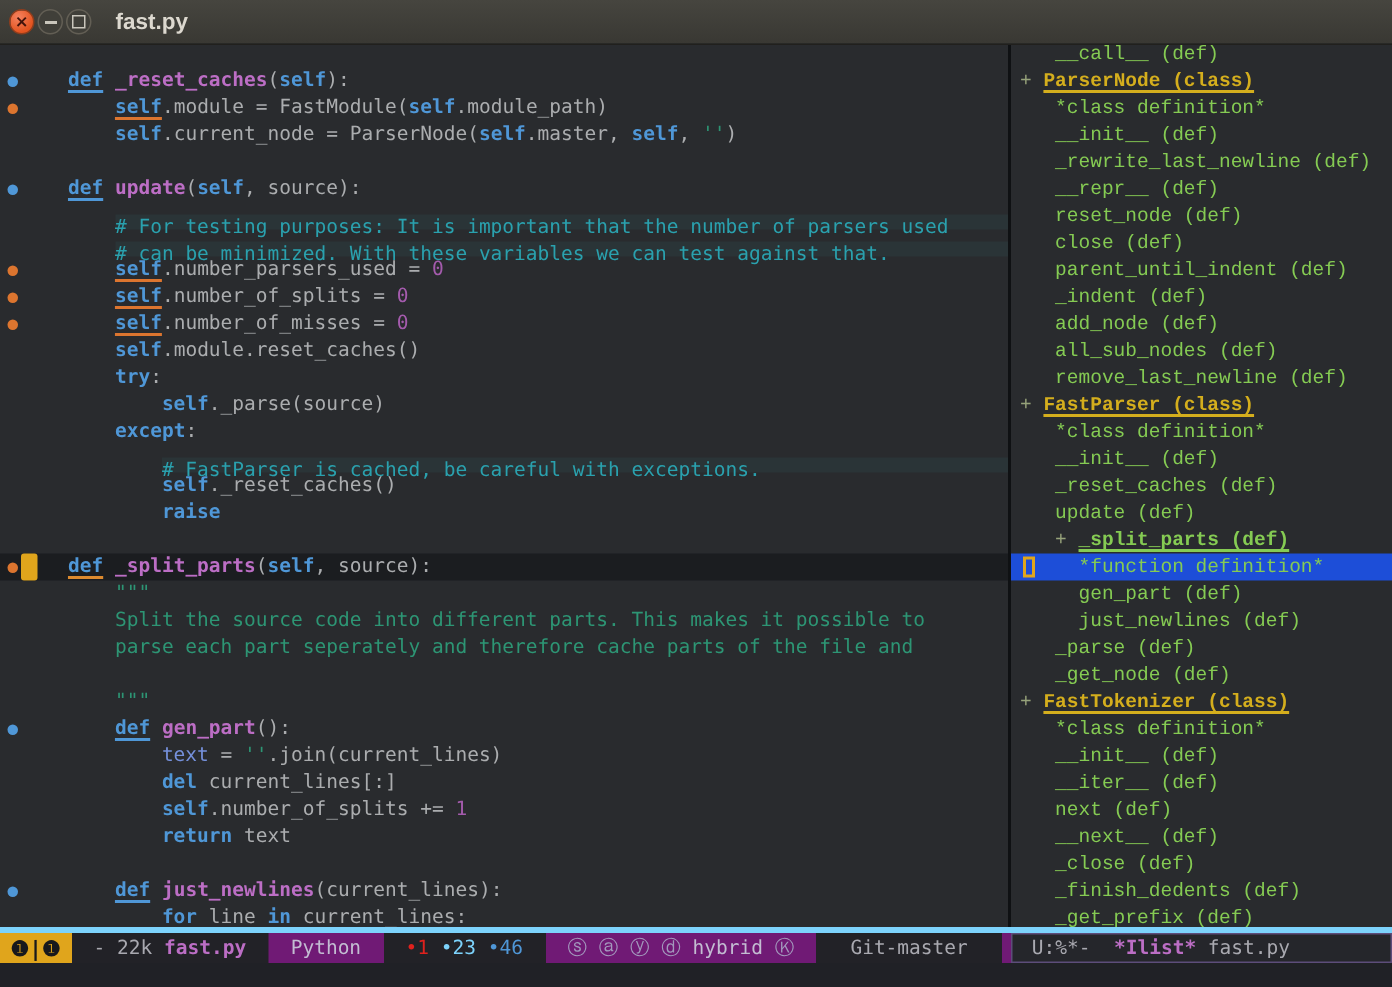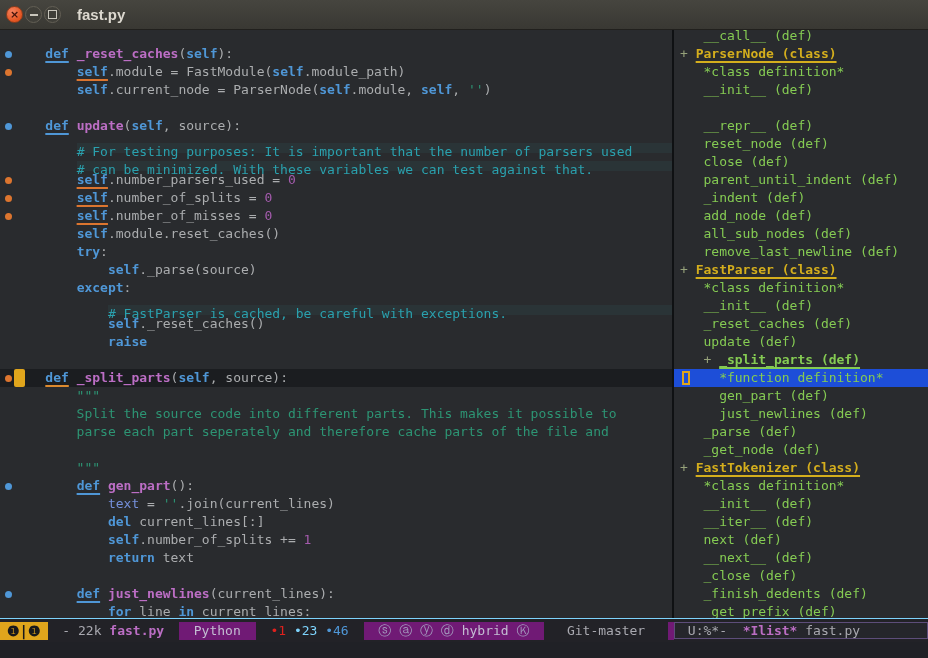--- a/index.html
+++ b/index.html
@@ -35,34 +35,34 @@
         text-decoration-thickness:1.5px;text-underline-offset:3px;}
   .kwuo{color:#4f97d7;font-weight:bold;text-decoration:underline;text-decoration-color:#dc8a2f;
         text-decoration-thickness:1.5px;text-underline-offset:3px;}
   .slf{color:#4f97d7;font-weight:bold}
   .slfo{color:#4f97d7;font-weight:bold;text-decoration:underline;text-decoration-color:#dc752f;
         text-decoration-thickness:1.5px;text-underline-offset:3px;}
   .fn{color:#bc6ec5;font-weight:bold}
   .doc{color:#2d9574}.str{color:#2d9574}.num{color:#a45bad}.var{color:#7590db}
   .divider{width:2px;background:#0f1113;flex:none;}
   
-  .imenu{flex:1;overflow:hidden;font-size:13px;line-height:18px;margin-top:-3px;}
+  .imenu{flex:1;overflow:hidden;font-size:13px;line-height:18px;margin-top:-3px;font-family:Liberation Mono, monospace;}
   .irow{height:18px;white-space:pre;position:relative;padding-left:6px;}
   .irow.ihl{background:#1d4ed8;}
   .ipre{color:#96a27a}
   .it{color:#85cb53}
   .cls{color:#d4ae1d;font-weight:bold;text-decoration:underline;text-decoration-color:#d4ae1d;
        text-decoration-thickness:1.5px;text-underline-offset:3px;}
   .sel{color:#85cb53;font-weight:bold;text-decoration:underline;text-decoration-color:#85cb53;
        text-decoration-thickness:1.5px;text-underline-offset:3px;}
   .boxcur{position:absolute;left:8px;top:2px;width:8px;height:14px;border:2px solid #e0a51c;
           box-sizing:border-box;}
   
-  .modeline{height:24px;box-sizing:border-box;border-top:1px solid #7dd3fc;display:flex;
-            background:#222227;font-size:13px;align-items:center;}
+  .modeline{height:24px;box-sizing:border-box;border-top:4px solid #7dd3fc;display:flex;
+            background:#222227;font-size:13px;}
   .ml-left{width:674px;flex:none;display:flex;overflow:hidden;}
   .seg{display:flex;align-items:center;padding:0 7px;white-space:pre;}
   .seg.purple{background:#701a75;color:#c3bdd2;}
   .seg.dark{color:#a9a9b0;}
   .seg.winnum{background:#e0a51c;color:#18181c;font-weight:bold;font-size:14px;padding:0 7px;}
   .seg.push{margin-left:auto;}
   .mplain{color:inherit}
   .mpink{color:#bc6ec5;font-weight:bold}
   .mred{color:#e0211d}.morange{color:#7dd3fc}.mblue{color:#4f97d7}
   .mdim{color:#a399bd}
@@ -83,21 +83,21 @@
     <div class="tb-btn tb-max">
         <i></i>
       </div>
     <span class="tb-title">fast.py</span>
   </div>
 
   <div class="main">
     <div class="code">
         <div class="line"><span class="fringe"><i class="dot b"></i></span><span class="pl">    </span><span class="kwub">def</span><span class="pl"> </span><span class="fn">_reset_caches</span><span class="pl">(</span><span class="slf">self</span><span class="pl">):</span></div>
         <div class="line"><span class="fringe"><i class="dot o"></i></span><span class="pl">        </span><span class="slfo">self</span><span class="pl">.module = FastModule(</span><span class="slf">self</span><span class="pl">.module_path)</span></div>
-        <div class="line"><span class="fringe"></span><span class="pl">        </span><span class="slf">self</span><span class="pl">.current_node = ParserNode(</span><span class="slf">self</span><span class="pl">.module, </span><span class="slf">self</span><span class="pl">, </span><span class="str">''</span><span class="pl">)</span></div>
+        <div class="line"><span class="fringe"></span><span class="pl">        </span><span class="slf">self</span><span class="pl">.current_node = ParserNode(</span><span class="slf">self</span><span class="pl">.master, </span><span class="slf">self</span><span class="pl">, </span><span class="str">''</span><span class="pl">)</span></div>
         <div class="line"><span class="fringe"></span></div>
         <div class="line"><span class="fringe"><i class="dot b"></i></span><span class="pl">    </span><span class="kwub">def</span><span class="pl"> </span><span class="fn">update</span><span class="pl">(</span><span class="slf">self</span><span class="pl">, source):</span></div>
         <div class="line"><span class="fringe"></span><span class="pl">        </span><span class="combg"># For testing purposes: It is important that the number of parsers used</span></div>
         <div class="line"><span class="fringe"></span><span class="pl">        </span><span class="combg"># can be minimized. With these variables we can test against that.</span></div>
         <div class="line"><span class="fringe"><i class="dot o"></i></span><span class="pl">        </span><span class="slfo">self</span><span class="pl">.number_parsers_used = </span><span class="num">0</span></div>
         <div class="line"><span class="fringe"><i class="dot o"></i></span><span class="pl">        </span><span class="slfo">self</span><span class="pl">.number_of_splits = </span><span class="num">0</span></div>
         <div class="line"><span class="fringe"><i class="dot o"></i></span><span class="pl">        </span><span class="slfo">self</span><span class="pl">.number_of_misses = </span><span class="num">0</span></div>
         <div class="line"><span class="fringe"></span><span class="pl">        </span><span class="slf">self</span><span class="pl">.module.reset_caches()</span></div>
         <div class="line"><span class="fringe"></span><span class="pl">        </span><span class="kw">try</span><span class="pl">:</span></div>
         <div class="line"><span class="fringe"></span><span class="pl">            </span><span class="slf">self</span><span class="pl">._parse(source)</span></div>
@@ -120,21 +120,21 @@
         <div class="line"><span class="fringe"></span></div>
         <div class="line"><span class="fringe"><i class="dot b"></i></span><span class="pl">        </span><span class="kwub">def</span><span class="pl"> </span><span class="fn">just_newlines</span><span class="pl">(current_lines):</span></div>
         <div class="line"><span class="fringe"></span><span class="pl">            </span><span class="kw">for</span><span class="pl"> line </span><span class="kw">in</span><span class="pl"> current_lines:</span></div>
       </div>
     <div class="divider"></div>
     <div class="imenu">
         <div class="irow"><span class="ipre">   </span><span class="it">__call__ (def)</span></div>
         <div class="irow"><span class="ipre">+ </span><span class="cls">ParserNode (class)</span></div>
         <div class="irow"><span class="ipre">   </span><span class="it">*class definition*</span></div>
         <div class="irow"><span class="ipre">   </span><span class="it">__init__ (def)</span></div>
-        <div class="irow"><span class="ipre">   </span></div>
+        <div class="irow"><span class="ipre">   </span><span class="it">_rewrite_last_newline (def)</span></div>
         <div class="irow"><span class="ipre">   </span><span class="it">__repr__ (def)</span></div>
         <div class="irow"><span class="ipre">   </span><span class="it">reset_node (def)</span></div>
         <div class="irow"><span class="ipre">   </span><span class="it">close (def)</span></div>
         <div class="irow"><span class="ipre">   </span><span class="it">parent_until_indent (def)</span></div>
         <div class="irow"><span class="ipre">   </span><span class="it">_indent (def)</span></div>
         <div class="irow"><span class="ipre">   </span><span class="it">add_node (def)</span></div>
         <div class="irow"><span class="ipre">   </span><span class="it">all_sub_nodes (def)</span></div>
         <div class="irow"><span class="ipre">   </span><span class="it">remove_last_newline (def)</span></div>
         <div class="irow"><span class="ipre">+ </span><span class="cls">FastParser (class)</span></div>
         <div class="irow"><span class="ipre">   </span><span class="it">*class definition*</span></div>

